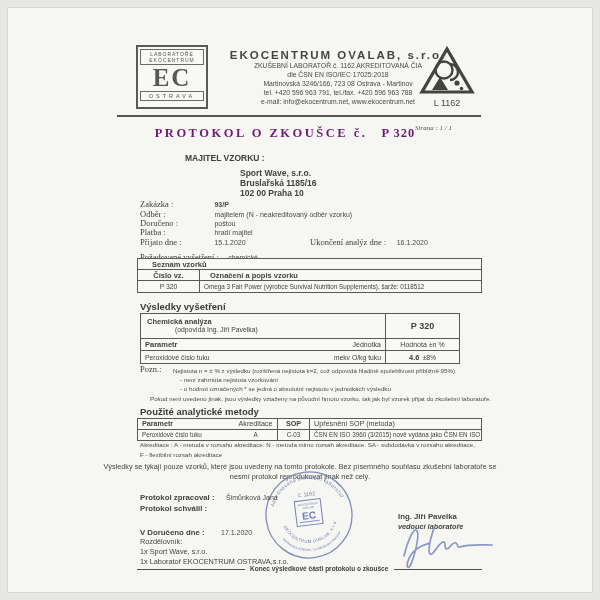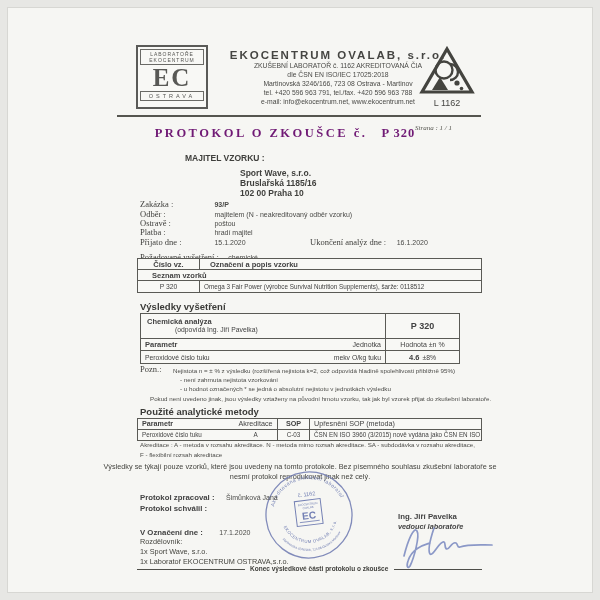--- a/index.html
+++ b/index.html
@@ -96,47 +96,47 @@
     <div>102 00 Praha 10</div>
   </div>
 
   <div class="orow" style="top:185px;">
     <span class="l">Zakázka :</span>
     <span class="v b">93/P</span></div>
   <div class="orow" style="top:194.5px;">
     <span class="l">Odběr :</span>
     <span class="v">majitelem (N - neakreditovaný odběr vzorku)</span></div>
   <div class="orow" style="top:204px;">
-    <span class="l">Ostravě :</span>
+    <span class="l">Doručeno :</span>
     <span class="v">poštou</span></div>
   <div class="orow" style="top:213px;">
     <span class="l">Platba :</span>
     <span class="v">hradí majitel</span></div>
   <div class="orow" style="top:222.5px;">
     <span class="l">Přijato dne :</span>
     <span class="v">15.1.2020</span></div>
   <div class="abs" style="left:302px;top:222.5px;white-space:nowrap;">
     <span class="serif" style="font-size:8.5px;color:#3f3f3c;">Ukončení analýz dne :</span>
     <span class="val" style="margin-left:6px;">16.1.2020</span></div>
   <div class="abs" style="left:132px;top:238px;white-space:nowrap;">
     <span class="serif" style="font-size:8.5px;color:#3f3f3c;">Požadované vyšetření :</span>
     <span class="val" style="margin-left:5px;">chemické</span></div>
 
   <div class="abs tbl" style="left:129px;top:250px;width:345px;">
+    <div class="trow bb" style="height:11px;padding-left:14px;">
+      <span class="b" style="font-size:7.5px;">Seznam vzorků</span>
+      </div>
     <div class="trow bb" style="height:11px;">
       <div class="c br" style="width:62px;justify-content:center;">
           <span class="b" style="font-size:7.5px;">Číslo vz.</span>
         </div>
       <div class="c" style="padding-left:10px;">
           <span class="b" style="font-size:7.5px;">Označení a popis vzorku</span>
         </div>
     </div>
-    <div class="trow bb" style="height:11px;padding-left:14px;">
-      <span class="b" style="font-size:7.5px;">Seznam vzorků</span>
-      </div>
     <div class="trow" style="height:11px;">
       <div class="c br" style="width:62px;justify-content:center;">
           <span style="font-size:6.8px;">P 320</span>
         </div>
       <div class="c" style="padding-left:4px;">
           <span style="font-size:6.3px;white-space:nowrap;">Omega 3 Fair Power (výrobce Survival Nutrition Supplements), šarže: 0118512</span>
         </div>
     </div>
   </div>
 
@@ -231,21 +231,21 @@
     <line x1="37" y1="53.5" x2="57" y2="53.5" stroke="#7480b4" stroke-width="0.8"></line>
     <text font-size="4.3" letter-spacing="0.4"><textPath href="#arcMidBot" startOffset="50%" text-anchor="middle">EKOCENTRUM OVALAB, s.r.o.</textPath></text>
     <text font-size="3.2"><textPath href="#arcLowBot" startOffset="50%" text-anchor="middle">Martinovská 3246/166, 723 08 Ostrava-Martinov</textPath></text>
   </svg>
 
   <div class="abs" style="left:132px;top:478px;white-space:nowrap;">
     <span class="b" style="font-size:7.8px;">Protokol zpracoval :</span>
     <span style="font-size:7px;margin-left:7px;color:#4c4c49;">Šimůnková Jana</span></div>
   <div class="abs b" style="left:132px;top:496px;font-size:7.8px;">Protokol schválil :</div>
   <div class="abs" style="left:132px;top:513px;white-space:nowrap;">
-    <span class="b" style="font-size:7.8px;">V Označení dne :</span>
+    <span class="b" style="font-size:7.8px;">V Doručeno dne :</span>
     <span style="font-size:7px;margin-left:12px;color:#4c4c49;">17.1.2020</span></div>
 
   <div class="abs b" style="left:390px;top:504px;font-size:7.8px;">Ing. Jiří Pavelka</div>
   <div class="abs b i" style="left:390px;top:514px;font-size:7.3px;">vedoucí laboratoře</div>
 
   <svg class="abs" style="left:382px;top:508px;" width="110" height="55" viewBox="0 0 110 55">
     <path d="M14,40 C18,24 24,10 27,15 C30,20 24,42 20,50 C18,53 16,51 18,45 C22,32 34,29 40,27
              M44,12 C40,24 38,35 40,38 C43,41 50,24 54,26 C56,27 54,33 57,33 C60,33 62,25 66,27
              C68,28 67,32 70,31 C78,28 90,29 102,29" fill="none" stroke="#8b98c7" stroke-width="1.7" stroke-linecap="round"></path>
   </svg>

